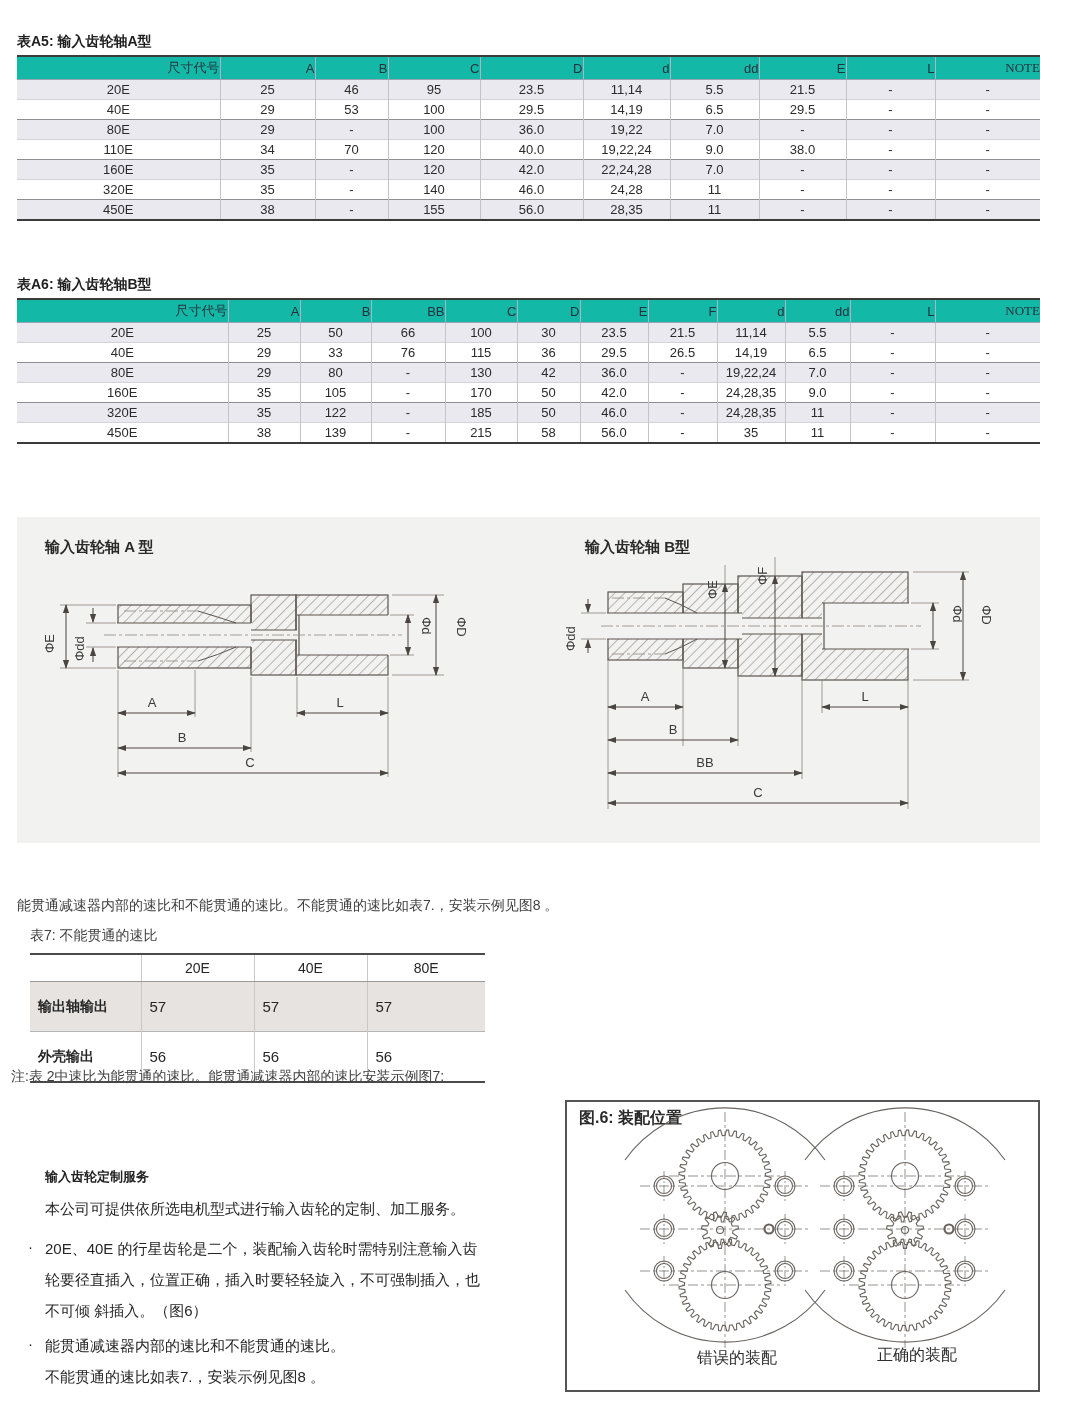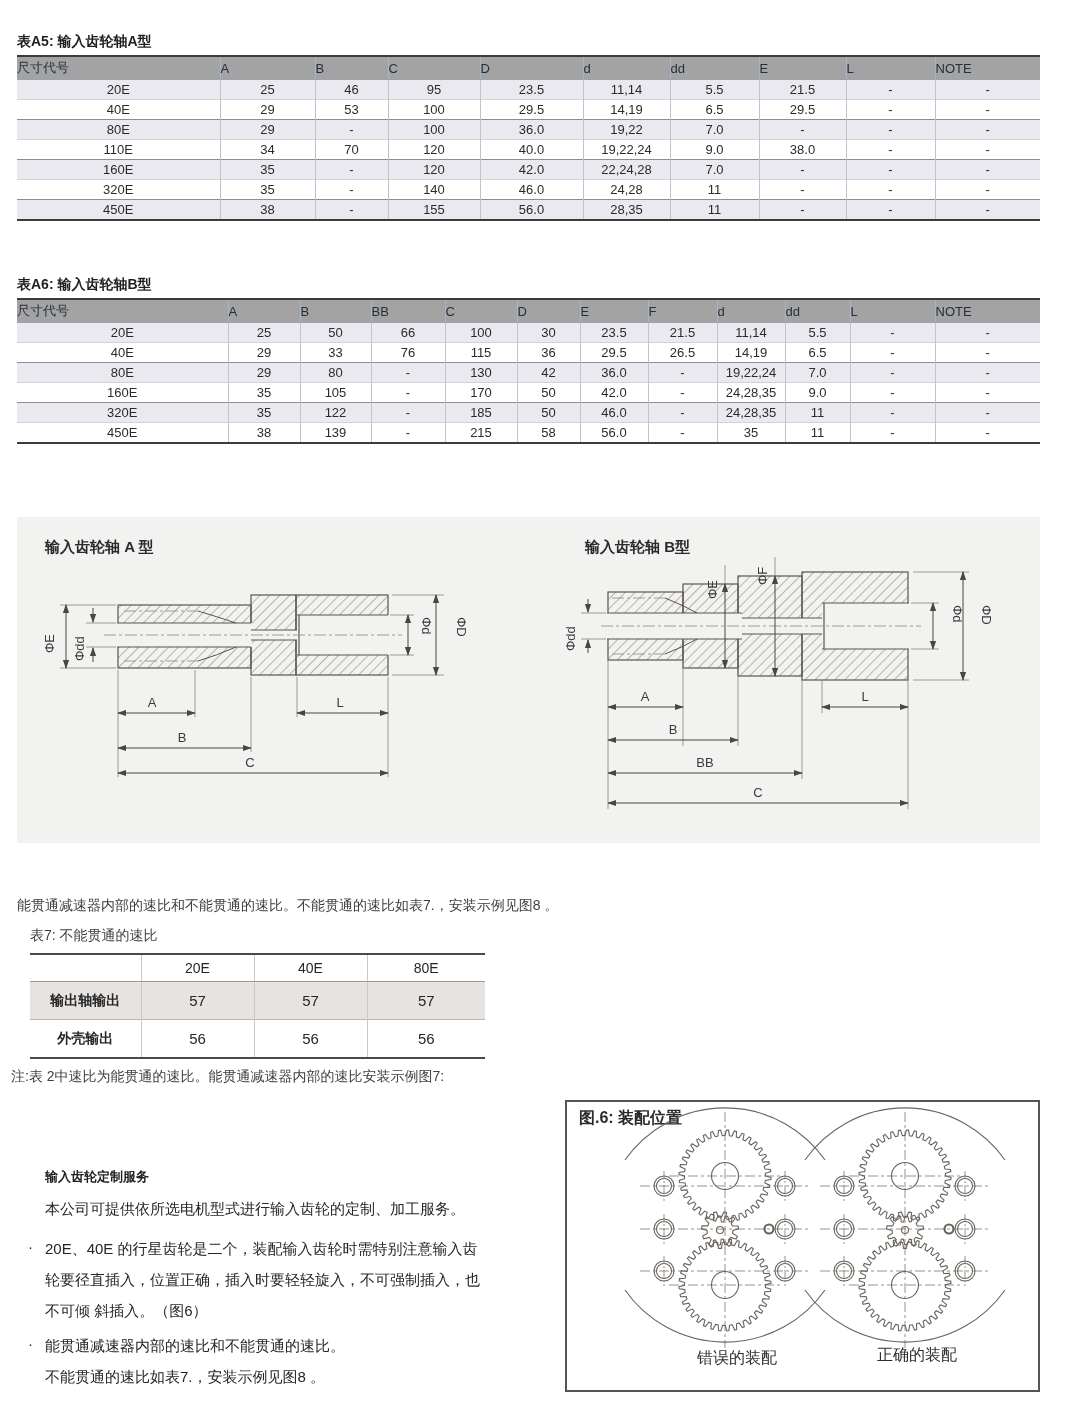--- a/index.html
+++ b/index.html
@@ -5,37 +5,37 @@
   html,body{margin:0;padding:0;background:#fff;}
   #page{position:relative;width:1080px;height:1424px;background:#ffffff;
         font-family:"Liberation Sans","DejaVu Sans",sans-serif;color:#262626;overflow:hidden;}
   .abs{position:absolute;}
   .tbl-title{font-size:14px;font-weight:bold;color:#1f1f1f;}
 
   
   table.dim{border-collapse:collapse;table-layout:fixed;width:1023px;
             border-top:2px solid #3b3b3b;border-bottom:2px solid #3b3b3b;
             font-size:13px;color:#2b2b2b;}
-  table.dim th{background:#a3a3a3;height:22px;font-weight:normal;color:#25303d;
-               border-right:1px solid #a9b5c6;border-bottom:1px solid #9aa3b3;padding:0;text-align:left;}
-  table.dim th:last-child{border-right:none;}
+  table.dim th{background:#14b8a6;height:22px;font-weight:normal;color:#25303d;
+               border-right:1px solid #a9b5c6;border-bottom:1px solid #9aa3b3;padding:0;text-align:right;}
+  table.dim th:last-child{border-right:none;font-family:Liberation Serif, serif;}
   table.dim td{height:19px;padding:0;text-align:center;border-right:1px solid #c3c3c9;}
   table.dim td:last-child{border-right:none;}
   table.dim tbody tr{border-bottom:1px solid #d2d2d8;}
   table.dim tbody tr:nth-child(even){border-bottom:1px solid #8d8d92;}
   table.dim tbody tr:last-child{border-bottom:none;}
   table.dim tbody tr:nth-child(odd){background:#e9e9ef;}
 
   
   table.ratio{border-collapse:collapse;table-layout:fixed;width:455px;
               border-top:2px solid #4a4a4a;border-bottom:2px solid #4a4a4a;font-size:14px;}
   table.ratio th{height:26px;font-weight:normal;padding:0;text-align:center;
                  border-right:1px solid #c9c9c9;border-bottom:1px solid #9a9a9a;}
   table.ratio th:last-child{border-right:none;}
-  table.ratio td{height:33px;padding:2px;text-align:center;font-size:15px;border-right:1px solid #c9c9c9;}
+  table.ratio td{height:33px;padding:8px;text-align:left;font-size:15px;border-right:1px solid #c9c9c9;}
   table.ratio td:last-child{border-right:none;}
   table.ratio td.rlabel{font-weight:bold;font-size:14px;}
   table.ratio tbody tr:first-child{background:#e6e3e0;border-bottom:1px solid #b5b5b5;}
 
   
   #panel{left:17px;top:517px;width:1023px;height:326px;background:#f2f2f1;}
   .panel-title{font-size:15px;font-weight:bold;color:#2a2a2a;}
 
   
   .body-line{font-size:14px;color:#404040;}

